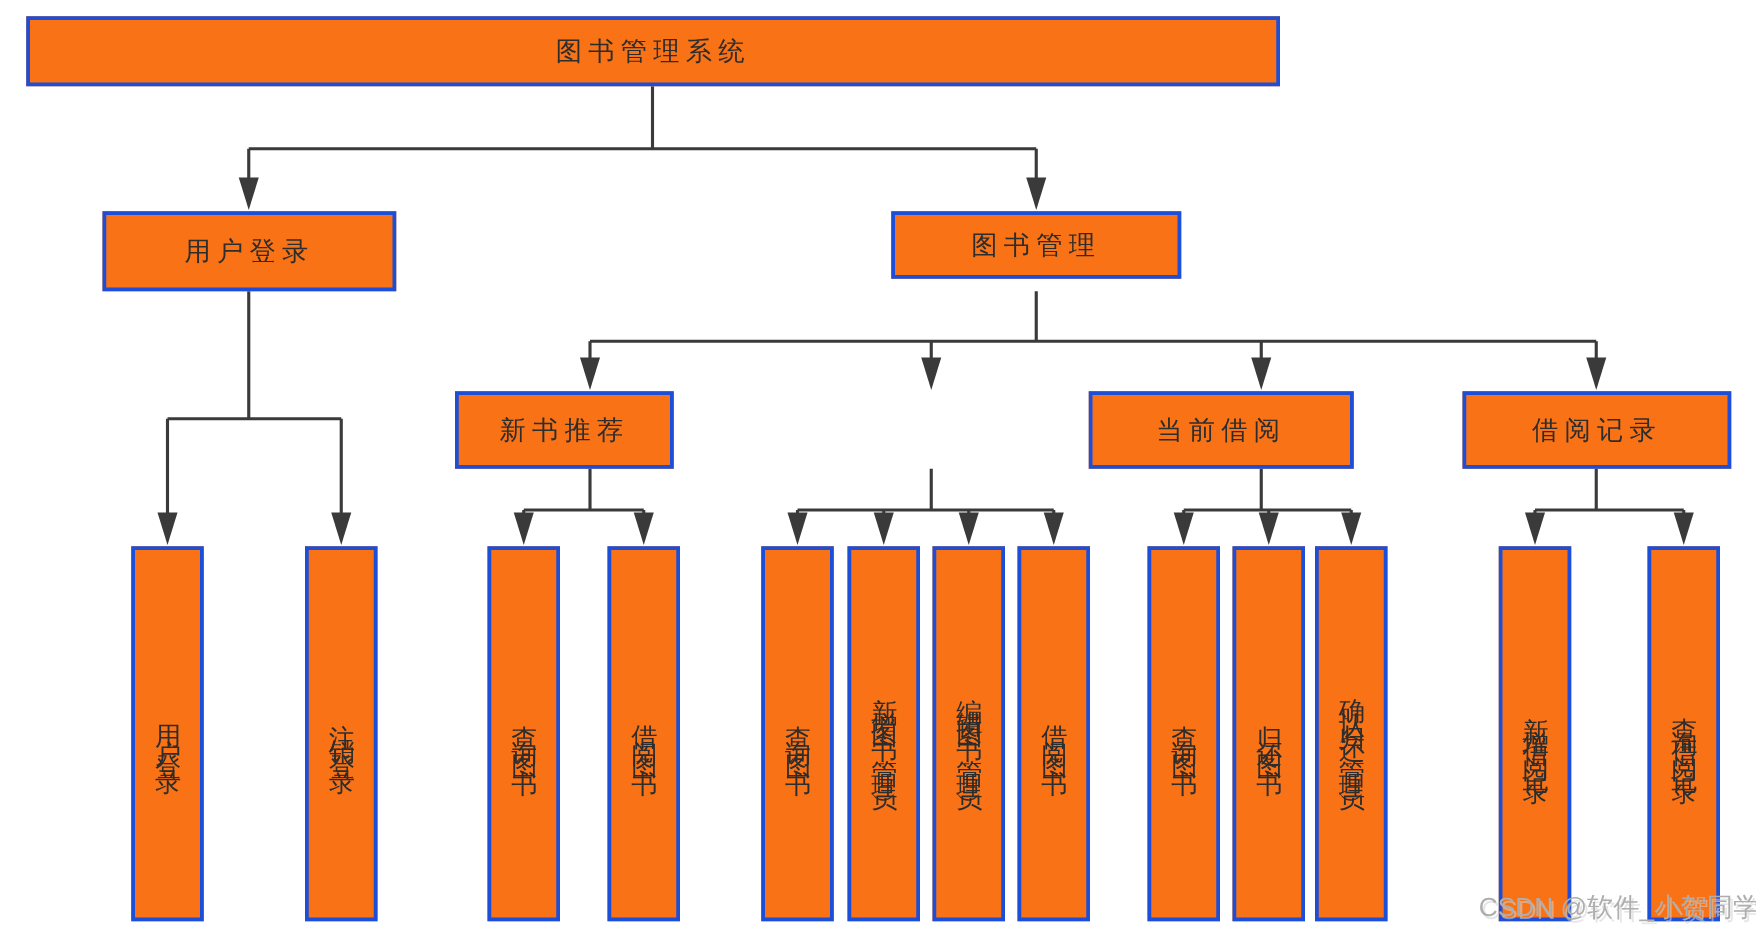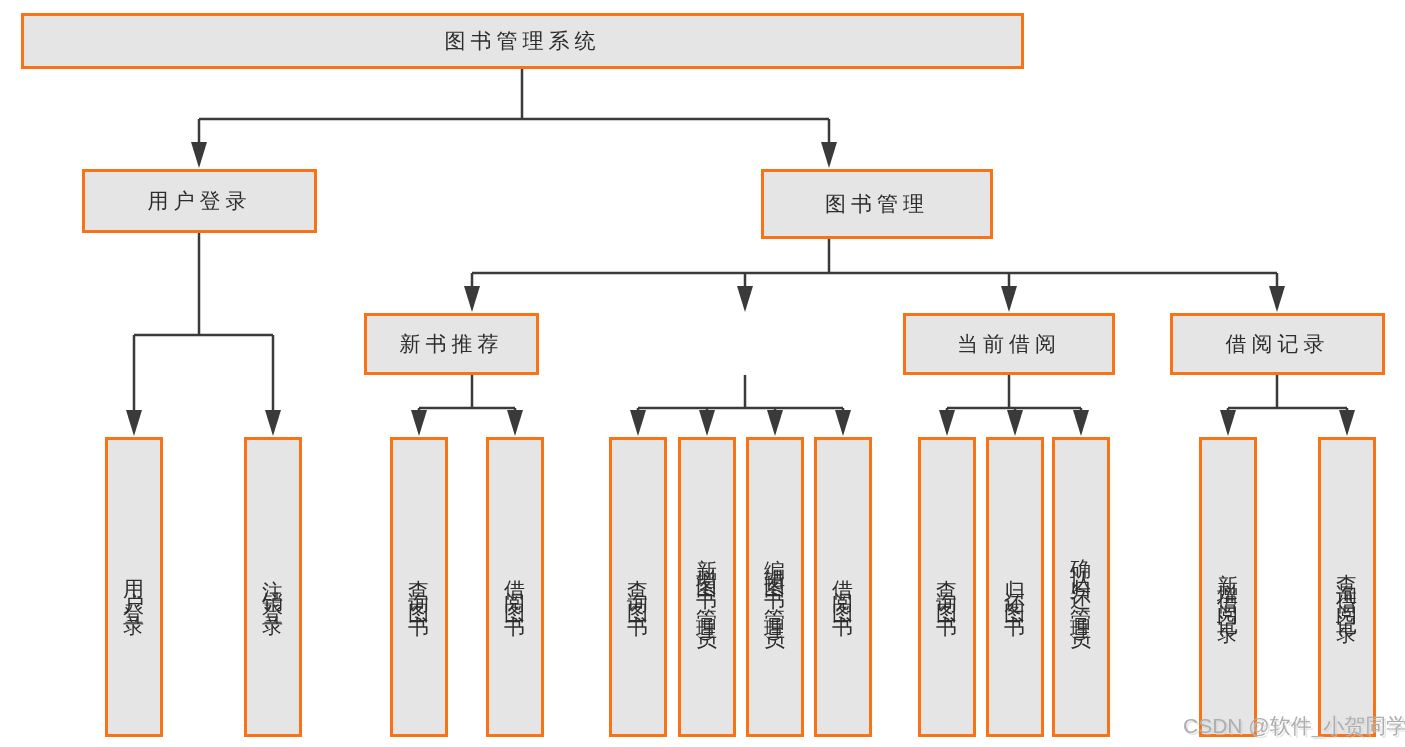--- a/index.html
+++ b/index.html
@@ -13,22 +13,22 @@
   }
   #edges {
     position: absolute;
     left: 0; top: 0;
     width: 1405px; height: 747px;
     z-index: 1;
   }
   .node {
     position: absolute;
     box-sizing: border-box;
-    border: 3px solid #f97316;
-    background: #e5e5e5;
+    border: 3px solid #1d4ed8;
+    background: #f97316;
     display: flex;
     align-items: center;
     justify-content: center;
     color: #2d2d2d;
     z-index: 2;
   }
   .hbox {
     font-size: 21px;
     letter-spacing: 5px;
     white-space: nowrap;
@@ -100,24 +100,24 @@
     <g>
       <path d="M1277 375 V408 M1228 408 H1347 M1228 408 V414 M1347 408 V414"></path>
       <polygon fill="#3a3a3a" stroke="none" points="1220,410 1236,410 1228,436"></polygon>
       <polygon fill="#3a3a3a" stroke="none" points="1339,410 1355,410 1347,436"></polygon>
     </g>
   </svg>
 
   <div class="node hbox" style="left:21px; top:13px; width:1003px; height:56px;">图书管理系统</div>
 
   <div class="node hbox" style="left:82px; top:169px; width:235px; height:64px;">用户登录</div>
-  <div class="node hbox" style="left:713px; top:169px; width:232px; height:70px;margin-left:48px;">图书管理</div>
+  <div class="node hbox" style="left:713px; top:169px; width:232px; height:54px;">图书管理</div>
 
   <div class="node hbox" style="left:364px; top:313px; width:175px; height:62px;">新书推荐</div>
-  <div class="node hbox" style="left:903px; top:313px; width:212px; height:62px;">当前借阅</div>
+  <div class="node hbox" style="left:871px; top:313px; width:212px; height:62px;">当前借阅</div>
   <div class="node hbox" style="left:1170px; top:313px; width:215px; height:62px;text-align:center;">借阅记录</div>
 
   <div class="node vbox short" style="left:105px;">用户登录</div>
   <div class="node vbox short" style="left:244px;">注销登录</div>
 
   <div class="node vbox short" style="left:390px;">查询图书</div>
   <div class="node vbox short" style="left:486px;">借阅图书</div>
 
   <div class="node vbox short" style="left:609px;">查询图书</div>
   <div class="node vbox" style="left:678px;">新增图书（管理员）</div>

